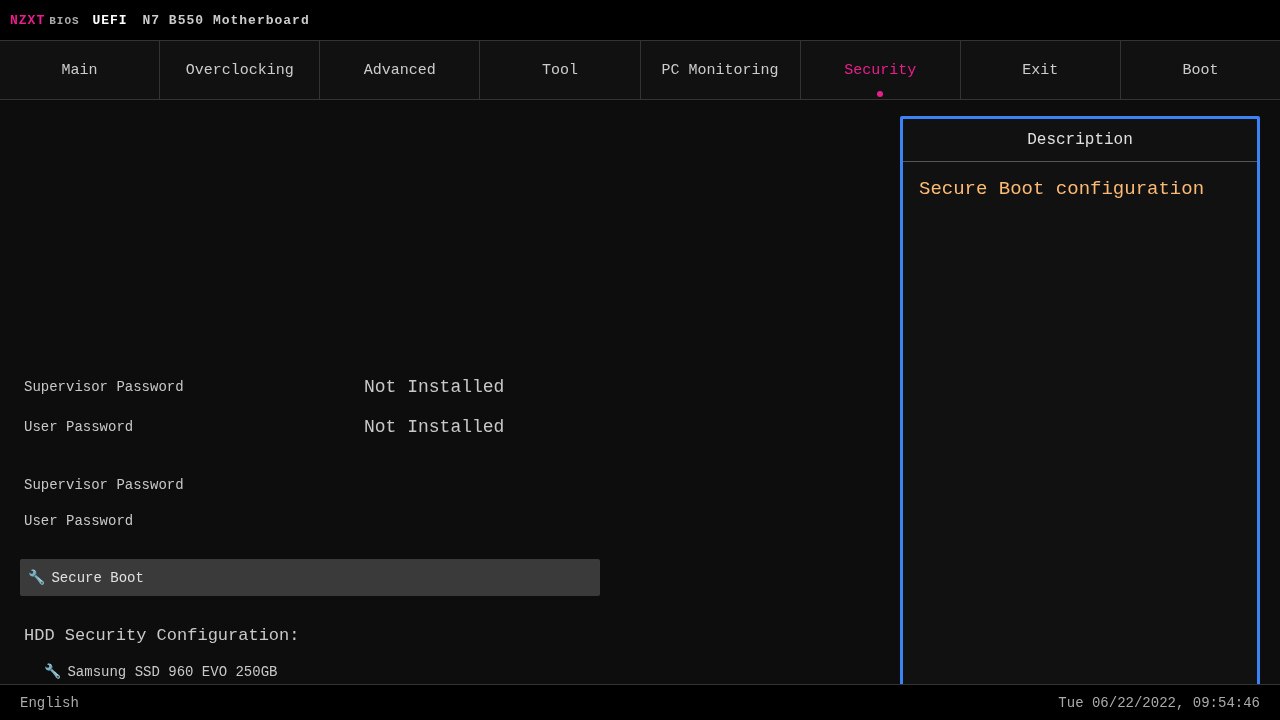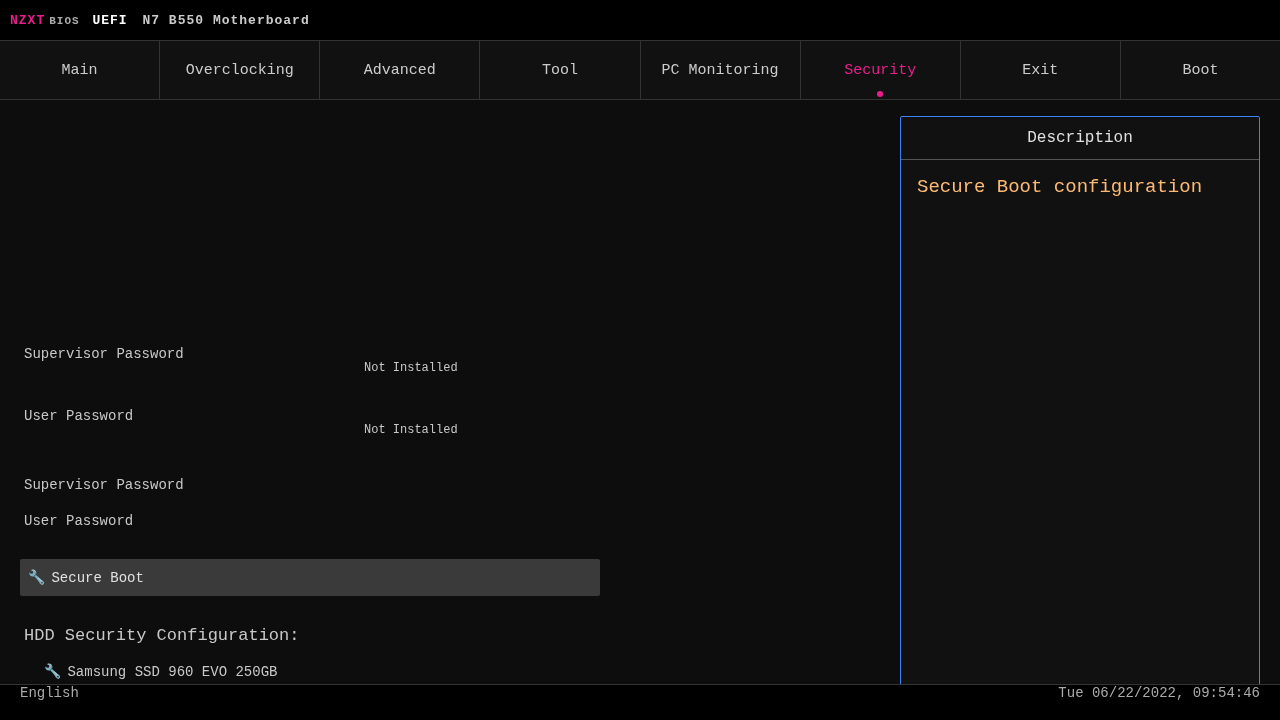--- a/index.html
+++ b/index.html
@@ -114,22 +114,21 @@
     .settings-row .label {
       width: 340px;
       color: #c8c8c8;
       font-family: 'Courier New', Courier, monospace;
       font-size: 14px;
     }
 
     .settings-row .value {
       color: #c8c8c8;
       font-family: 'Courier New', Courier, monospace;
-      font-size: 12px;
-      margin-top: 28px;
+      font-size: 18px;
     }
 
     .settings-spacer {
       height: 20px;
     }
 
     .settings-row.highlighted {
       background-color: #3a3a3a;
       border-radius: 2px;
       padding: 10px 8px;
@@ -154,21 +153,21 @@
       color: #c8c8c8;
       font-family: 'Courier New', Courier, monospace;
       font-size: 14px;
       display: flex;
       align-items: center;
     }
 
     
     #right-panel {
       width: 360px;
-      border: 1px solid #3b82f6;
+      border: 3px solid #3b82f6;
       border-radius: 2px;
       display: flex;
       flex-direction: column;
       background-color: #111;
     }
 
     #description-header {
       padding: 12px 16px;
       font-size: 16px;
       color: #e0e0e0;
@@ -188,21 +187,21 @@
     
     #statusbar {
       position: absolute;
       bottom: 0;
       left: 0;
       right: 0;
       height: 36px;
       background-color: #000;
       border-top: 1px solid #333;
       display: flex;
-      align-items: flex-start;
+      align-items: center;
       justify-content: space-between;
       padding: 0 20px;
       color: #aaa;
       font-family: 'Courier New', Courier, monospace;
       font-size: 14px;
     }
   </style>
 </head>
 <body>
 

